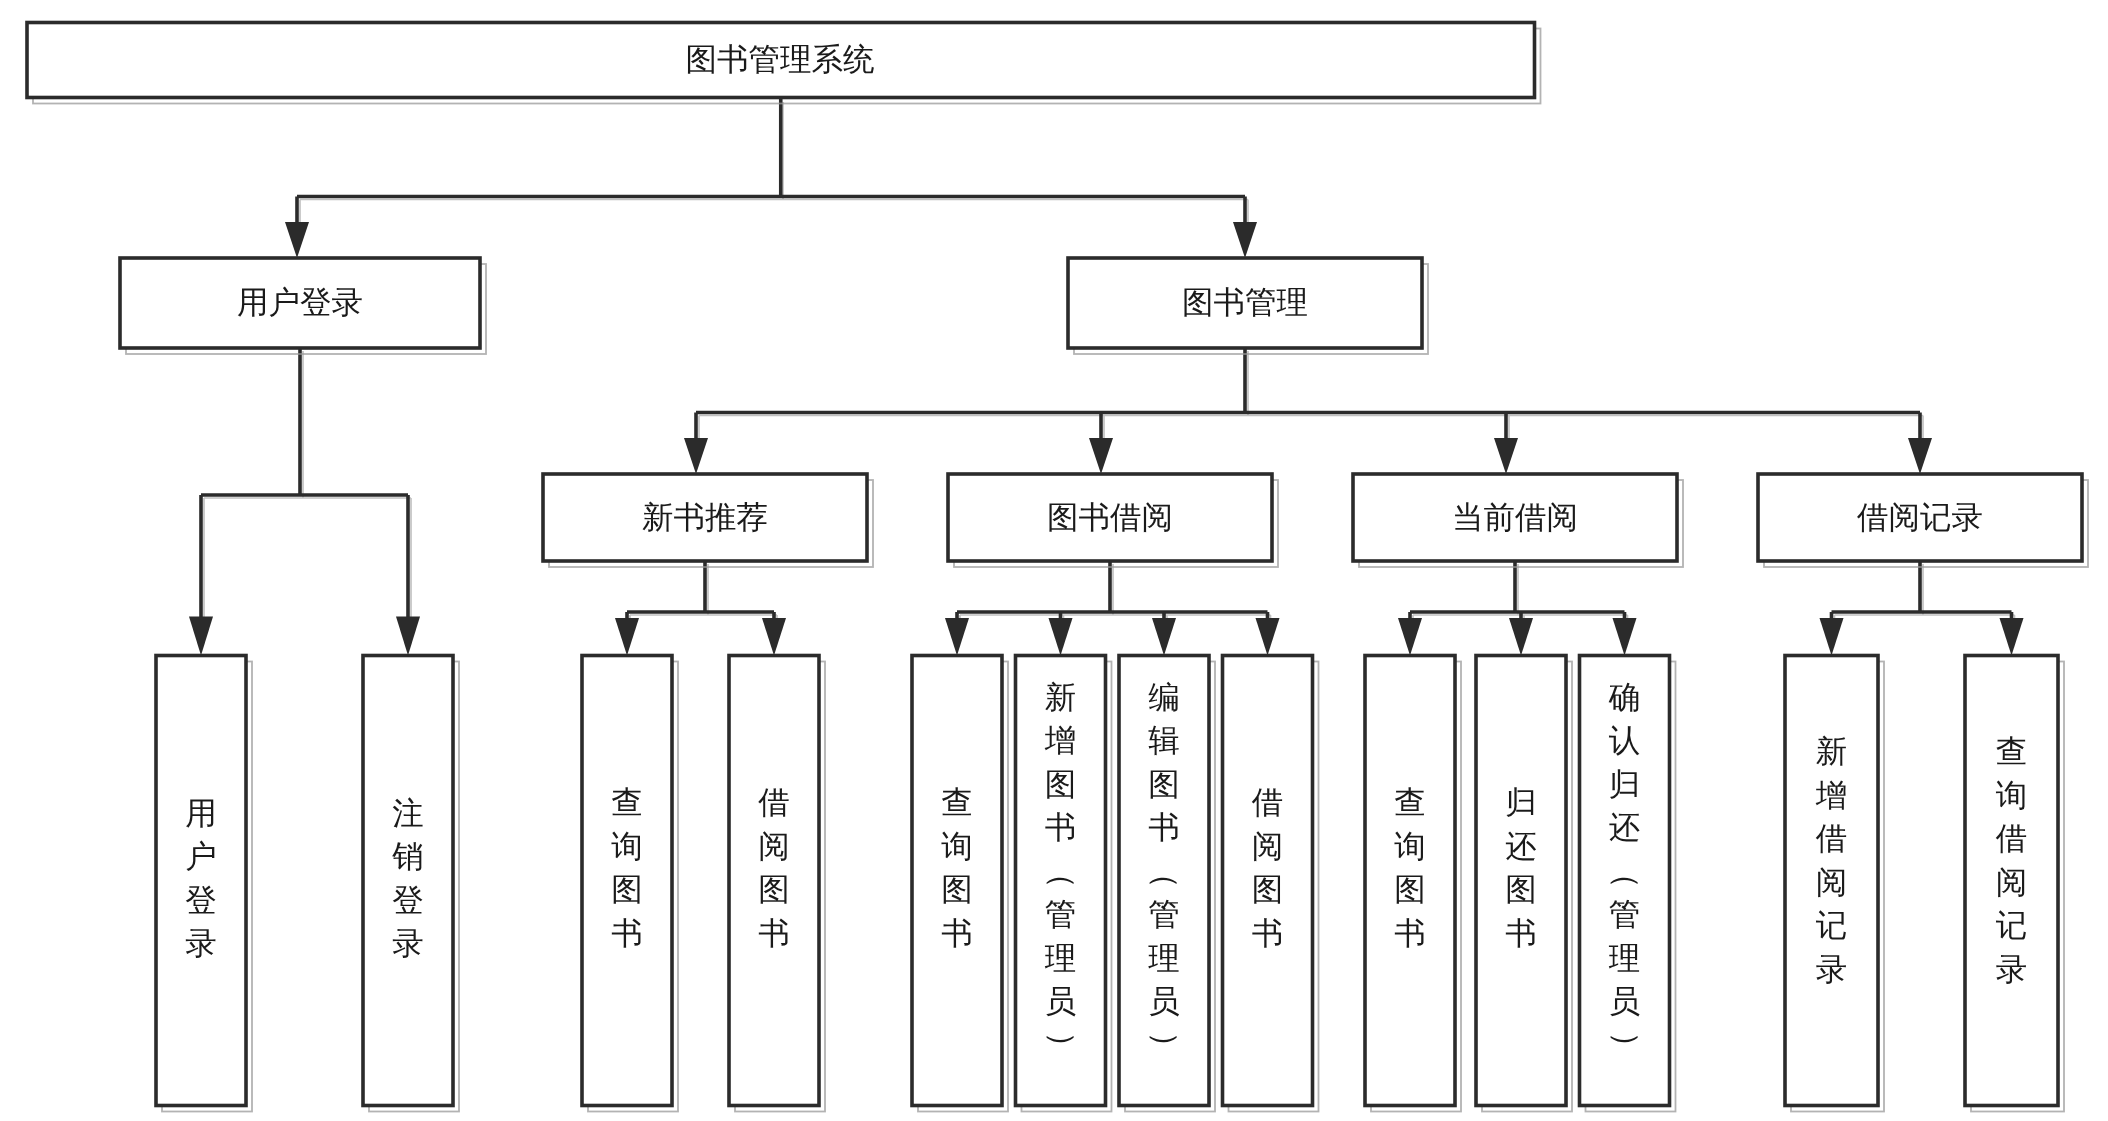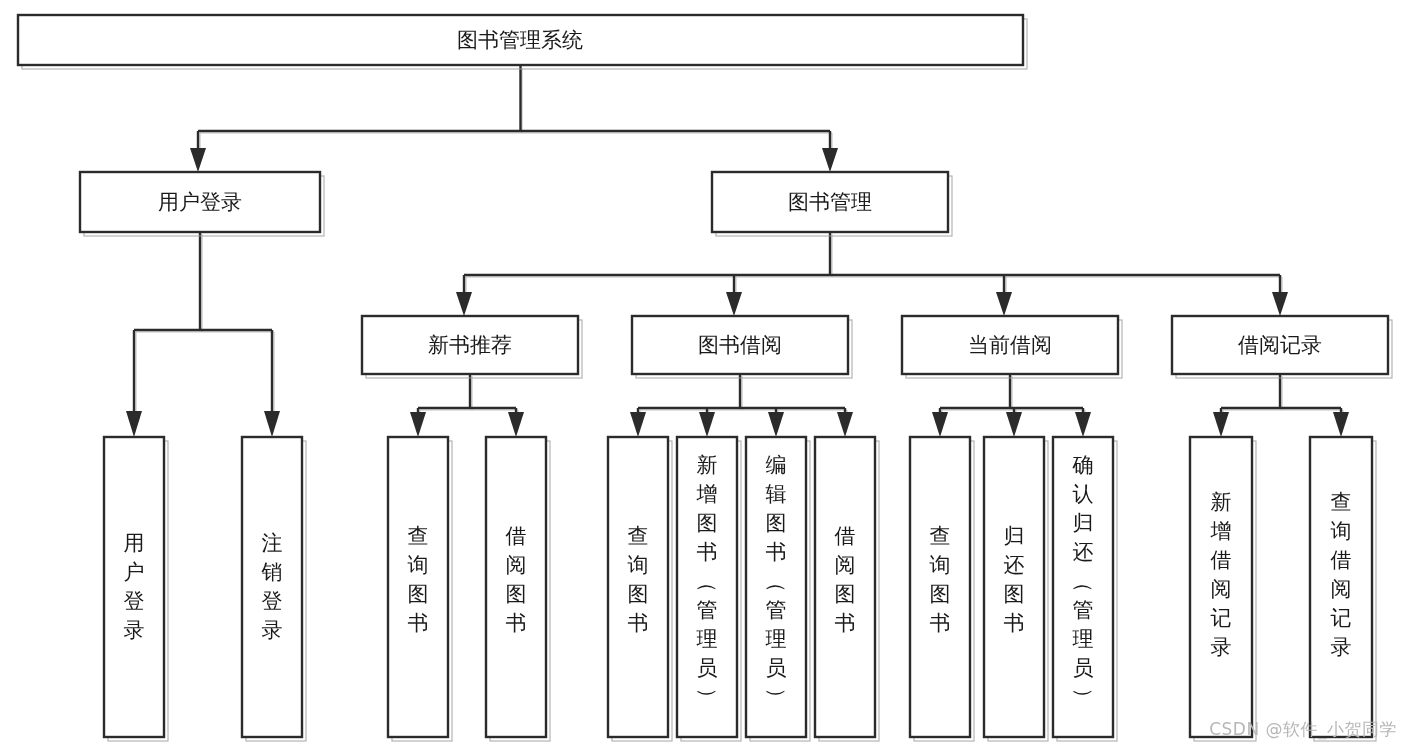--- a/index.html
+++ b/index.html
@@ -348,15 +348,14 @@
             <text class="vert-char" x="1341" y="560.5">借</text>
             <text class="vert-char" x="1341" y="589.5">阅</text>
             <text class="vert-char" x="1341" y="618.5">记</text>
             <text class="vert-char" x="1341" y="647.5">录</text>
           </g>
       </g>
 
     </g>
   </svg>
 
-  <div class="watermark">CSDN @软件_小贺同学</div>
 
 </div>
 
 </body></html>

